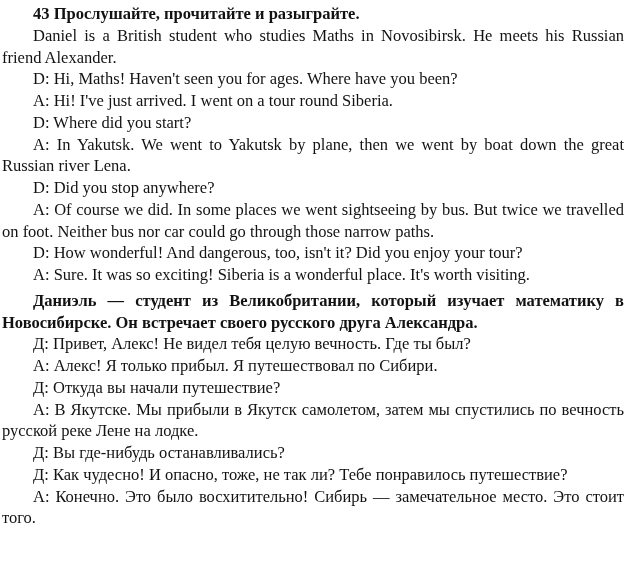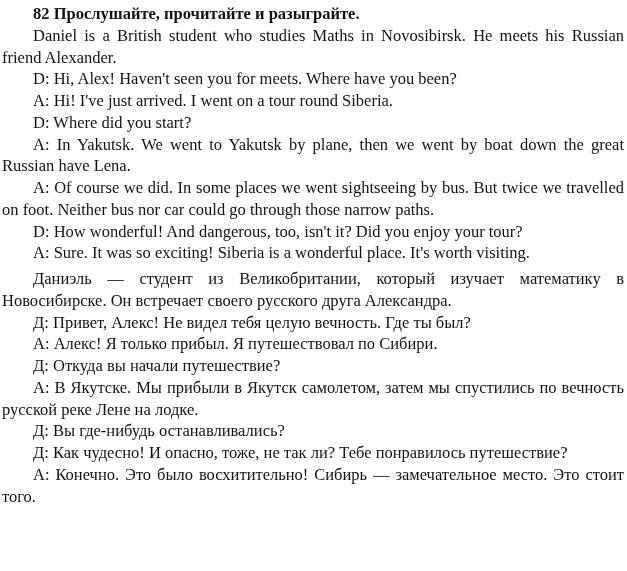--- a/index.html
+++ b/index.html
@@ -23,35 +23,37 @@
   .page p {
     margin: 0;
     text-indent: 31px;
     hyphens: manual;
   }
   .exercise-title {
     font-weight: bold;
   }
   .russian-intro {
     margin-top: 4px !important;
+    font-weight: bold;
   }
 </style>
 </head>
 <body>
 
 <div class="page">
 
-  <p class="exercise-title">82 Прослушайте, прочитайте и разыграйте.</p>
+  <p class="exercise-title">43 Прослушайте, прочитайте и разыграйте.</p>
 
   <p>Daniel is a British student who studies Maths in Novosibirsk. He meets his Russian friend Alexander.</p>
 
-  <p>D: Hi, Alex! Haven't seen you for meets. Where have you been?</p>
+  <p>D: Hi, Maths! Haven't seen you for ages. Where have you been?</p>
   <p>A: Hi! I've just arrived. I went on a tour round Siberia.</p>
   <p>D: Where did you start?</p>
-  <p>A: In Yakutsk. We went to Yakutsk by plane, then we went by boat down the great Russian have Lena.</p>
+  <p>A: In Yakutsk. We went to Yakutsk by plane, then we went by boat down the great Russian river Lena.</p>
+  <p>D: Did you stop anywhere?</p>
   <p>A: Of course we did. In some places we went sightseeing by bus. But twice we travelled on foot. Neither bus nor car could go through those narrow paths.</p>
   <p>D: How wonderful! And dangerous, too, isn't it? Did you enjoy your tour?</p>
   <p>A: Sure. It was so exciting! Siberia is a wonderful place. It's worth visiting.</p>
 
   <p class="russian-intro">Даниэль — студент из Великобритании, который изучает математику в Новосибирске. Он встречает своего русского друга Александра.</p>
 
   <p>Д: Привет, Алекс! Не видел тебя целую вечность. Где ты был?</p>
   <p>А: Алекс! Я только прибыл. Я путешествовал по Сибири.</p>
   <p>Д: Откуда вы начали путешествие?</p>
   <p>А: В Якутске. Мы прибыли в Якутск самолетом, затем мы спустились по вечность русской реке Лене на лодке.</p>

